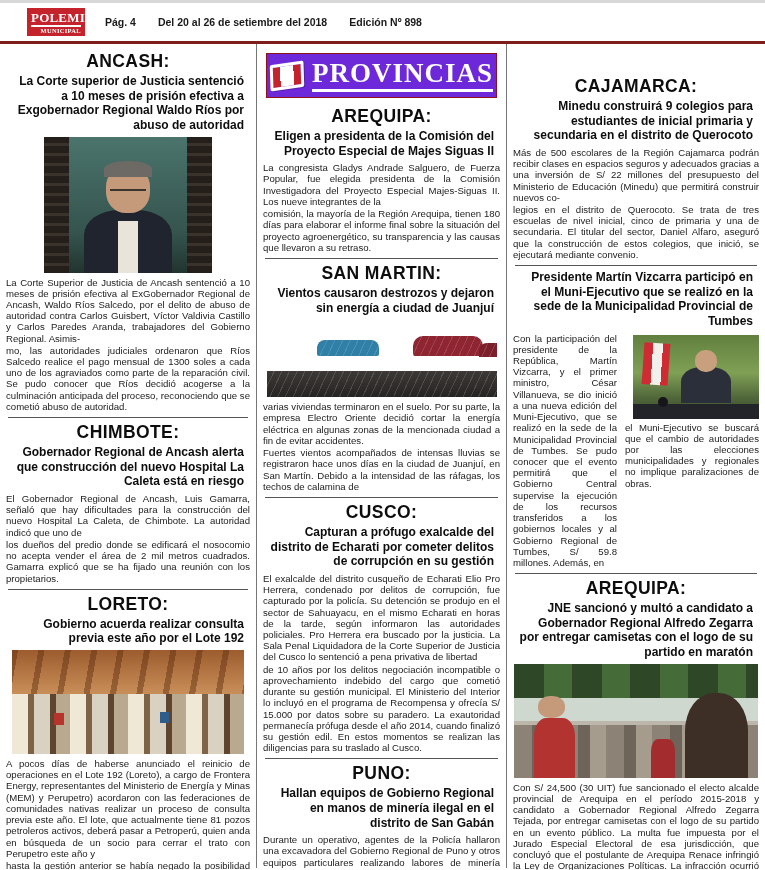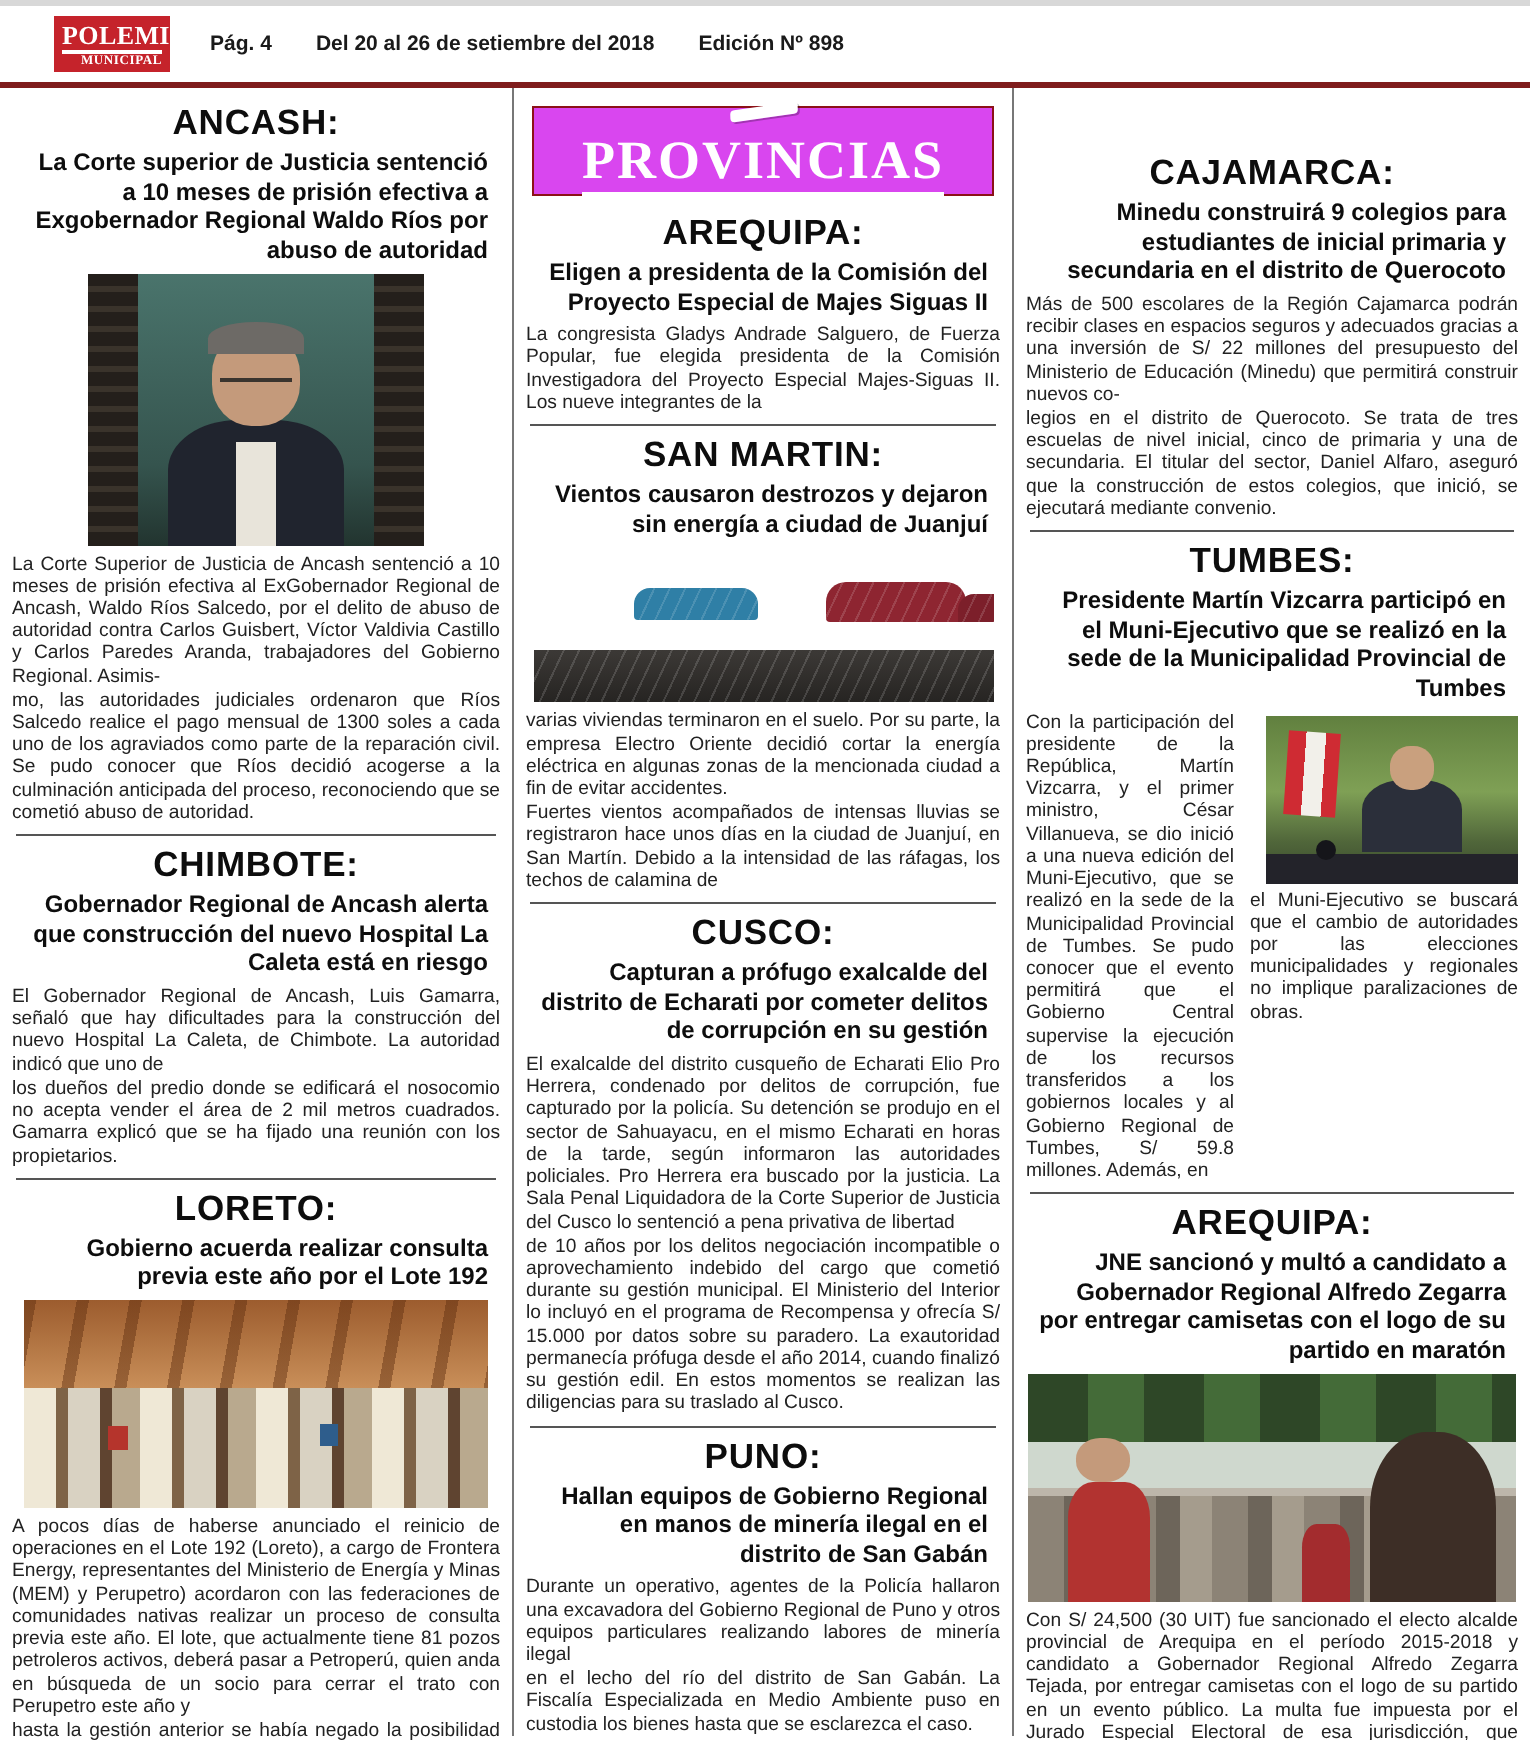--- a/index.html
+++ b/index.html
@@ -28,24 +28,23 @@
   .col-mid   { width:251px; border-left:1px solid #777; border-right:1px solid #777; }
   .col-right { width:258px;margin-top:25px; }
   .divider { border-top:1px solid #555; margin:5px 2px 4px 2px; }
   
   .sec-title { text-align:center; font-weight:bold; font-size:17.5px; letter-spacing:.4px; margin-top:3px; color:#0d0d0d; }
   .sec-head  { text-align:right; font-weight:bold; font-size:12px; line-height:1.22; margin:2px 6px 4px 6px; color:#0d0d0d; }
   .body-2col { display:flex; gap:1px; margin-top:3px;flex-direction:column; }
   .body-2col > div { flex:1; font-size:9.6px; line-height:1.17; text-align:justify; color:#222; }
   
   .prov-banner {
-    margin:5px 3px 8px 3px; background:#d946ef; height:45px;
+    margin:5px 3px 8px 3px; background:#6d28d9; height:45px;
     display:flex; align-items:center; justify-content:center; gap:8px;
     border:1px solid #8c1118;
-    flex-direction:column;
   }
   .peru-flag {
     width:34px; height:26px; border:3px solid #fff; border-radius:2px;
     background:linear-gradient(90deg,#c5232b 0 26%,#fff 26% 74%,#c5232b 74% 100%);
     transform:rotate(-8deg) skewX(-6deg); box-shadow:1px 1px 0 rgba(0,0,0,.25);
   }
   .prov-text {
     color:#fff; font-family:"Liberation Serif", serif; font-weight:bold; font-size:27px;
     letter-spacing:1px; border-bottom:3px solid #fff; line-height:1; padding-bottom:2px;
   }
@@ -160,20 +159,21 @@
     <div class="prov-banner">
       <div class="peru-flag"></div>
       <div class="prov-text">PROVINCIAS</div>
     </div>
 
     <div>
       <div class="sec-title">AREQUIPA:</div>
       <div class="sec-head">Eligen a presidenta de la Comisión del Proyecto Especial de Majes Siguas II</div>
       <div class="body-2col">
         <div>La congresista Gladys Andrade Salguero, de Fuerza Popular, fue elegida presidenta de la Comisión Investigadora del Proyecto Especial Majes-Siguas II. Los nueve integrantes de la</div>
+        <div>comisión, la mayoría de la Región Arequipa, tienen 180 días para elaborar el informe final sobre la situación del proyecto agroenergético, su transparencia y las causas que llevaron a su retraso.</div>
       </div>
     </div>
 
     <div class="divider"></div>
 
     <div>
       <div class="sec-title">SAN MARTIN:</div>
       <div class="sec-head">Vientos causaron destrozos y dejaron sin energía a ciudad de Juanjuí</div>
       <div class="photo ph-sanmartin">
         <div class="moto-blue"></div>
@@ -218,21 +218,20 @@
       <div class="sec-head">Minedu construirá 9 colegios para estudiantes de inicial primaria y secundaria en el distrito de Querocoto</div>
       <div class="body-2col">
         <div>Más de 500 escolares de la Región Cajamarca podrán recibir clases en espacios seguros y adecuados gracias a una inversión de S/ 22 millones del presupuesto del Ministerio de Educación (Minedu) que permitirá construir nuevos co-</div>
         <div>legios en el distrito de Querocoto. Se trata de tres escuelas de nivel inicial, cinco de primaria y una de secundaria. El titular del sector, Daniel Alfaro, aseguró que la construcción de estos colegios, que inició, se ejecutará mediante convenio.</div>
       </div>
     </div>
 
     <div class="divider"></div>
 
     <div>
-      <div class="sec-title">TUMBES:</div>
       <div class="sec-head">Presidente Martín Vizcarra participó en el Muni-Ejecutivo que se realizó en la sede de la Municipalidad Provincial de Tumbes</div>
       <div class="tumbes-flex">
         <div class="t-left">Con la participación del presidente de la República, Martín Vizcarra, y el primer ministro, César Villanueva, se dio inició a una nueva edición del Muni-Ejecutivo, que se realizó en la sede de la Municipalidad Provincial de Tumbes. Se pudo conocer que el evento permitirá que el Gobierno Central supervise la ejecución de los recursos transferidos a los gobiernos locales y al Gobierno Regional de Tumbes, S/ 59.8 millones. Además, en</div>
         <div class="t-right">
           <div class="photo ph-tumbes">
             <div class="flag"></div>
             <div class="suit"></div>
             <div class="head2"></div>
             <div class="table"></div>
             <div class="mic"></div>

